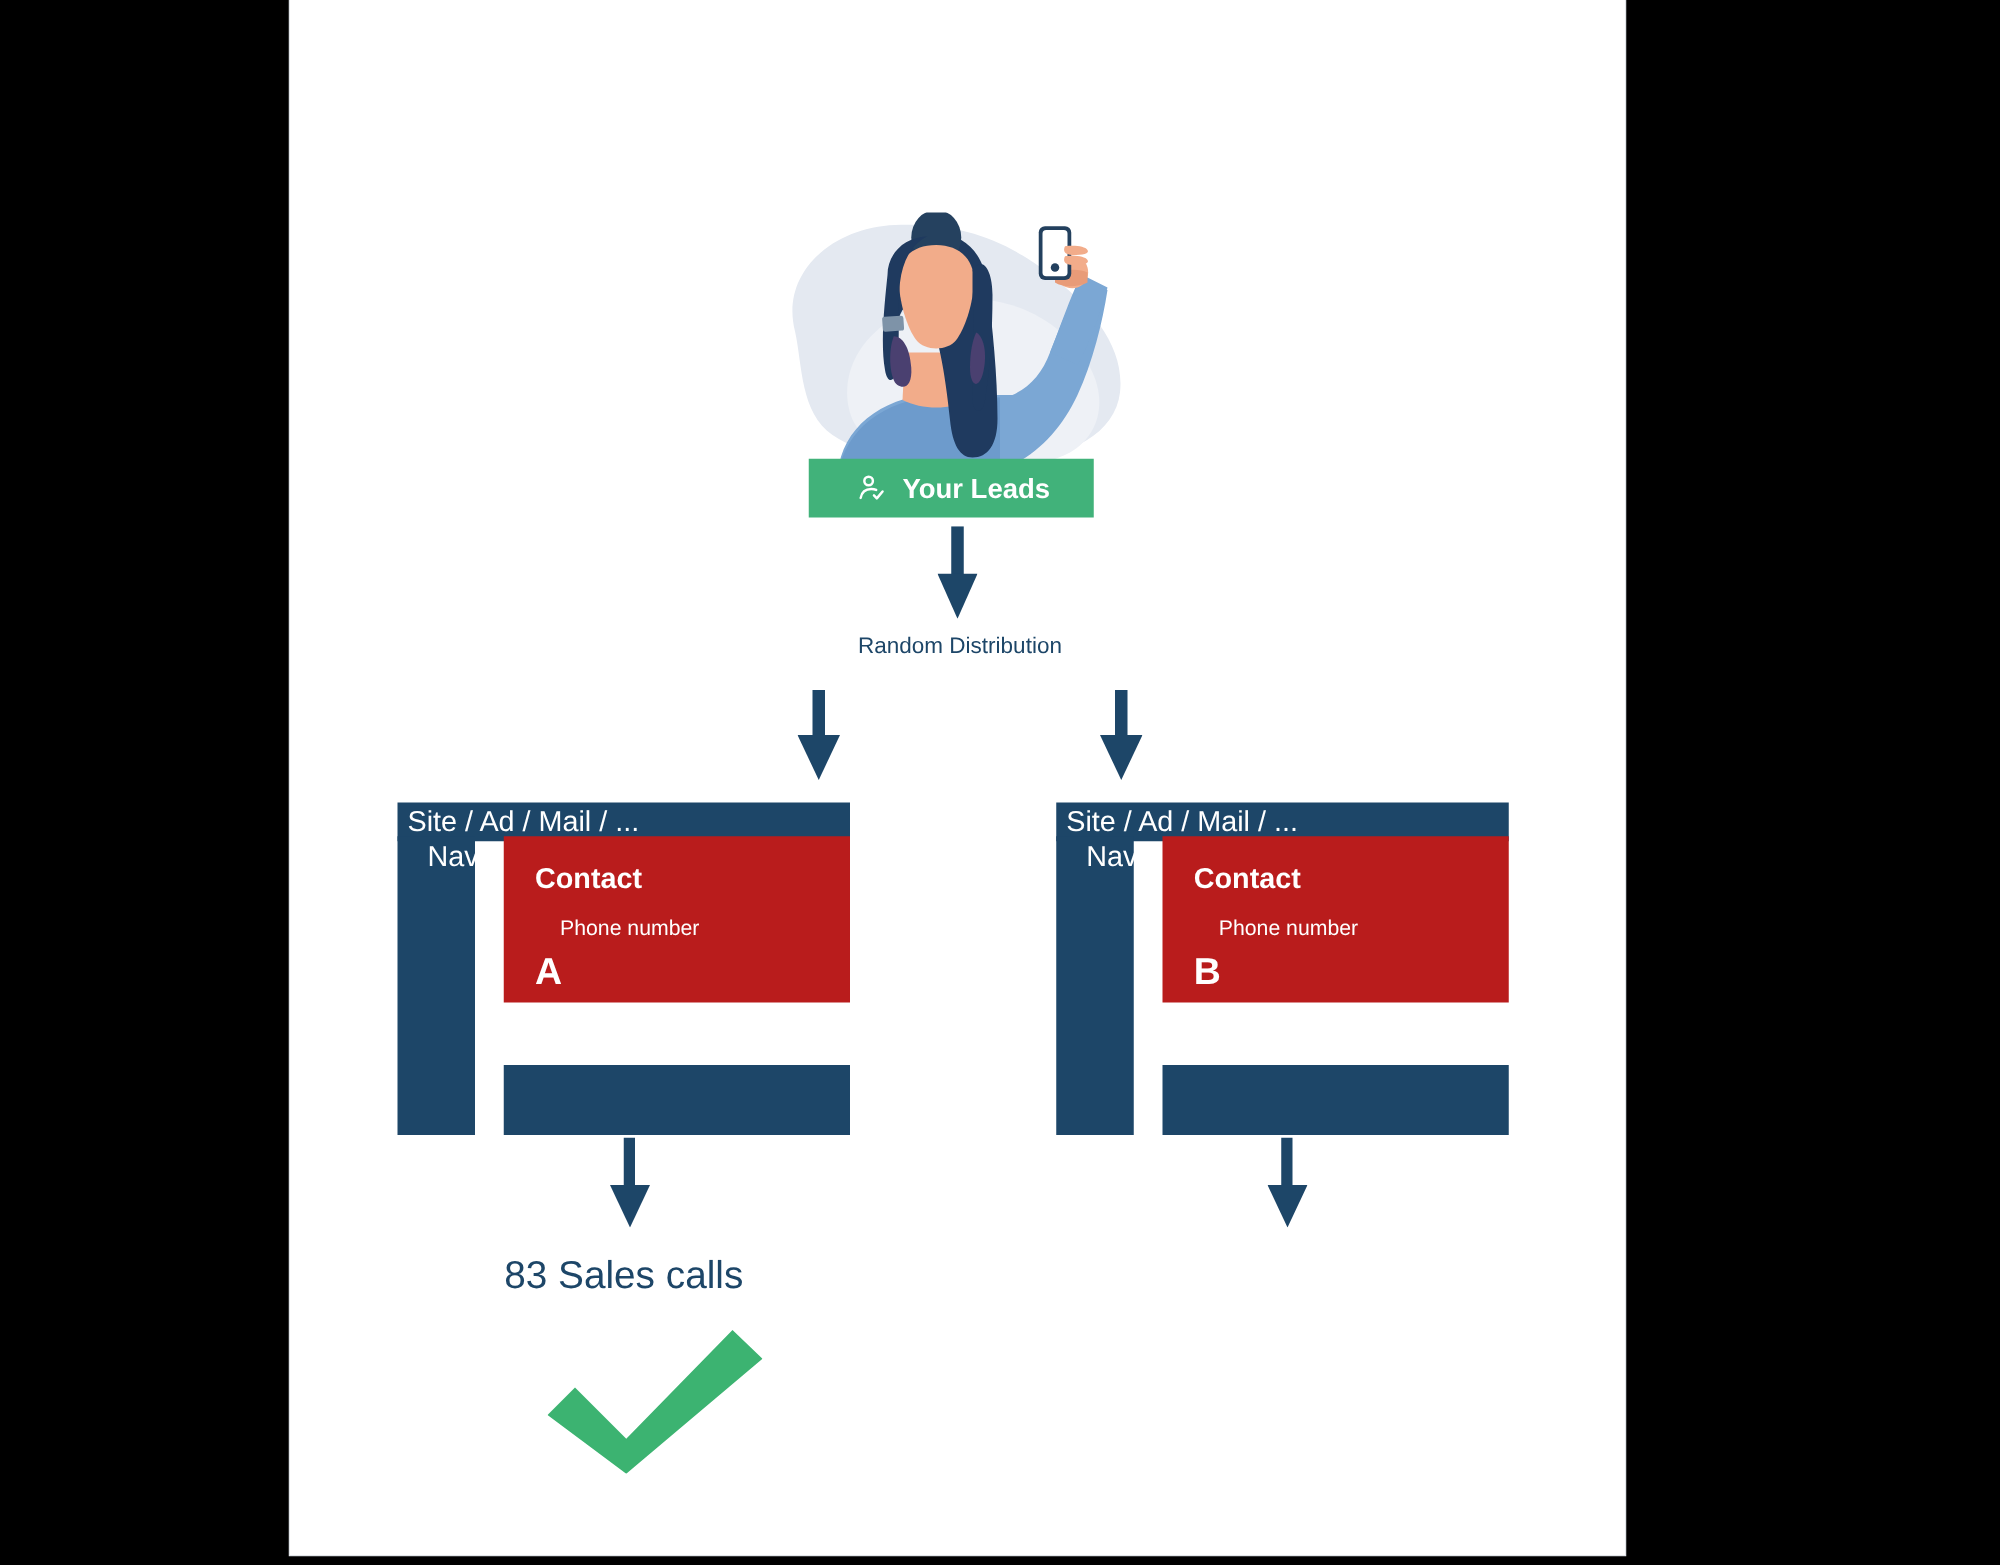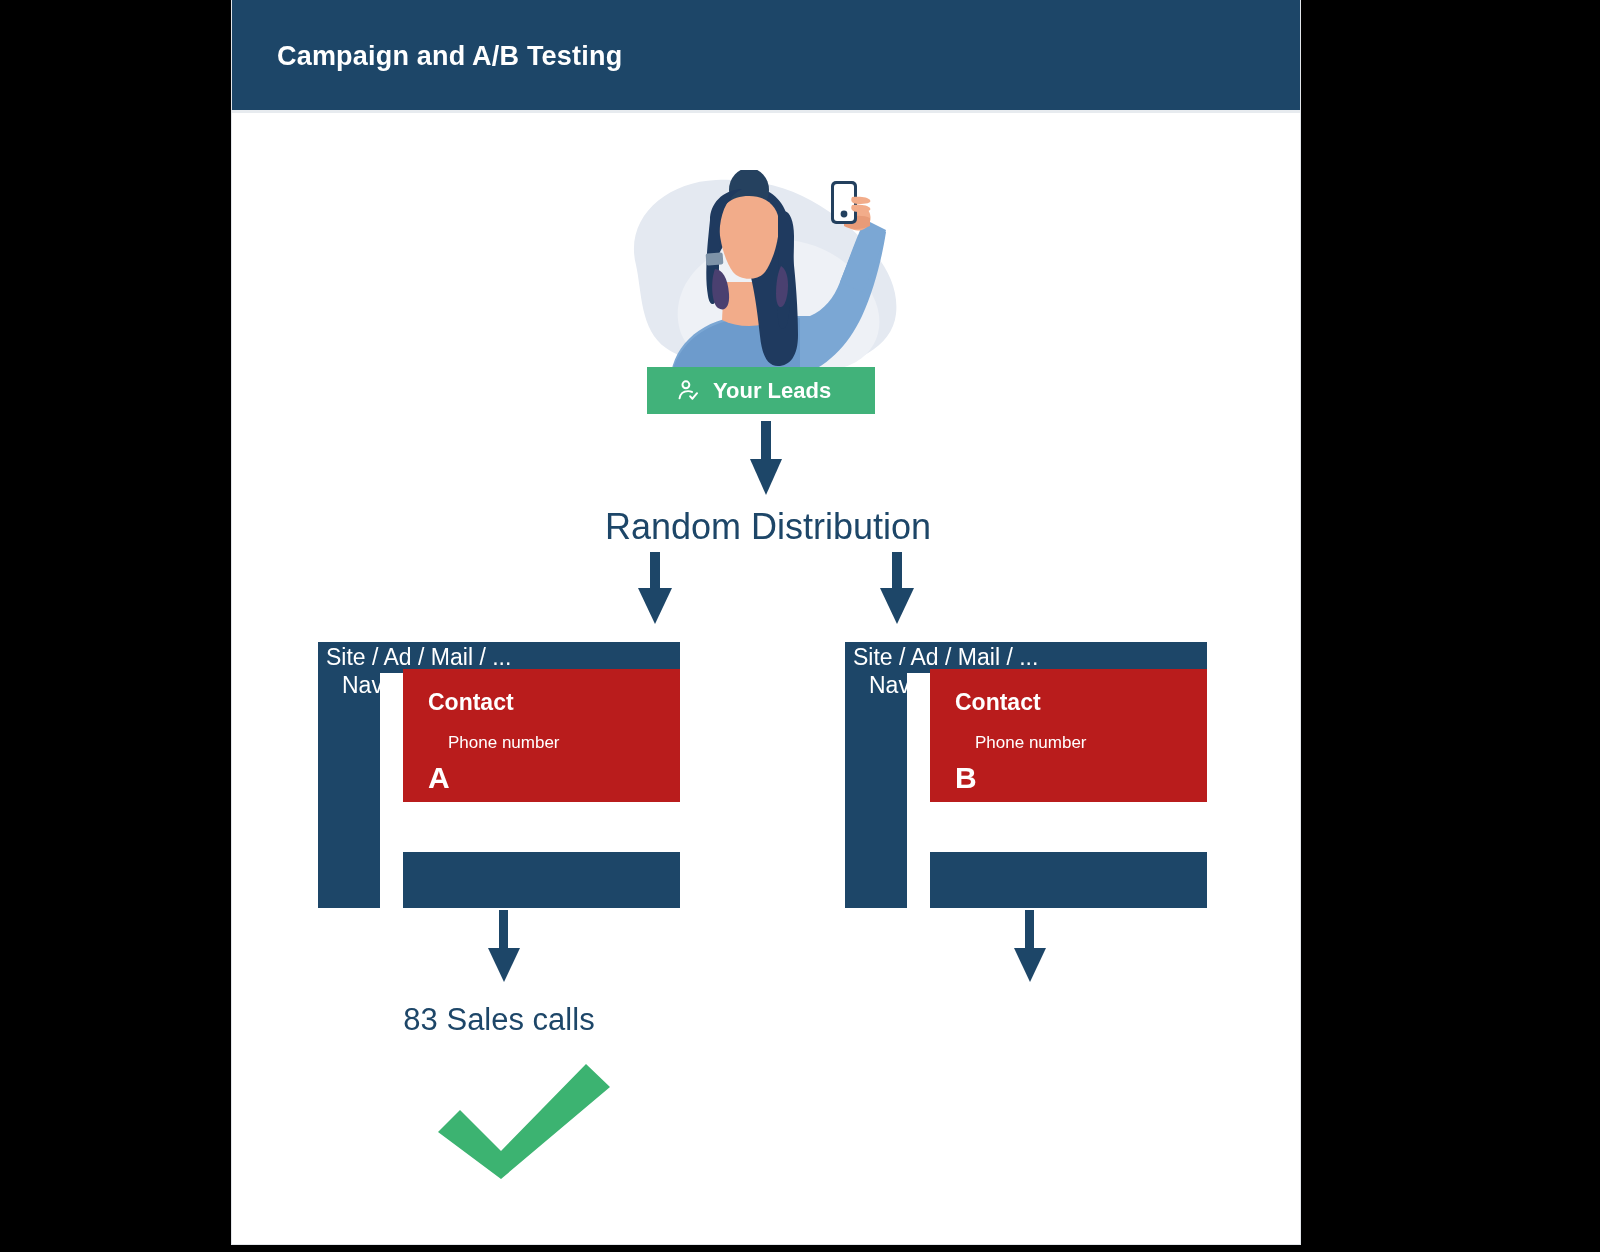--- a/index.html
+++ b/index.html
@@ -72,22 +72,23 @@
   
   .leads-badge {
     position: absolute;
     left: 415px;      
     top: 251px;       
     width: 228px;
     height: 47px;
     background: #41b27a;
     display: flex;
     align-items: center;
-    padding-left: 29px;
+    padding-left: 3px;
     gap: 12px;
+    justify-content: center;
   }
   .leads-badge-label {
     font-size: 22px;
     font-weight: bold;
     color: #ffffff;
     white-space: nowrap;
   }
   .person-check-icon { width: 25px; height: 25px; flex: 0 0 auto; }
 
   
@@ -100,21 +101,21 @@
   .arrow-resA   { left: 256px; top: 794px; }   
   .arrow-resB   { left: 782px; top: 794px; }   
 
   
   .random-label {
     position: absolute;
     left: 0;
     top: 390px;          
     width: 1068px;
     text-align: center;
-    font-size: 36px;
+    font-size: 18px;
     color: #1d4668;
     white-space: nowrap;
   }
   .random-label span { display: inline-block; transform: translateX(2px); }
 
   
   .variant {
     position: absolute;
     top: 514px;          
     width: 362px;
@@ -217,23 +218,20 @@
   }
   .winner-check svg { display: block; width: 172px; height: 125px; }
 </style>
 </head>
 <body>
 
 <div id="stage">
 
   <div class="card">
 
-    <div class="card-header">
-      <div class="card-header-title">Campaign and A/B Testing</div>
-    </div>
 
     <div class="card-body">
 
       <div class="illustration">
         <svg viewBox="0 0 300 215" xmlns="http://www.w3.org/2000/svg">
 
           <path d="M18 95 C6 48 48 12 98 10 C150 8 186 22 220 48 C256 76 282 108 278 144 C274 178 236 196 190 200 C138 205 80 200 48 178 C22 160 24 122 18 95 Z" fill="#e4e9f1"></path>
 
           <path d="M60 150 C56 110 92 76 140 70 C196 63 236 92 254 124 C268 150 262 178 238 192 C200 212 128 210 92 192 C70 180 62 168 60 150 Z" fill="#eef1f6"></path>
 

